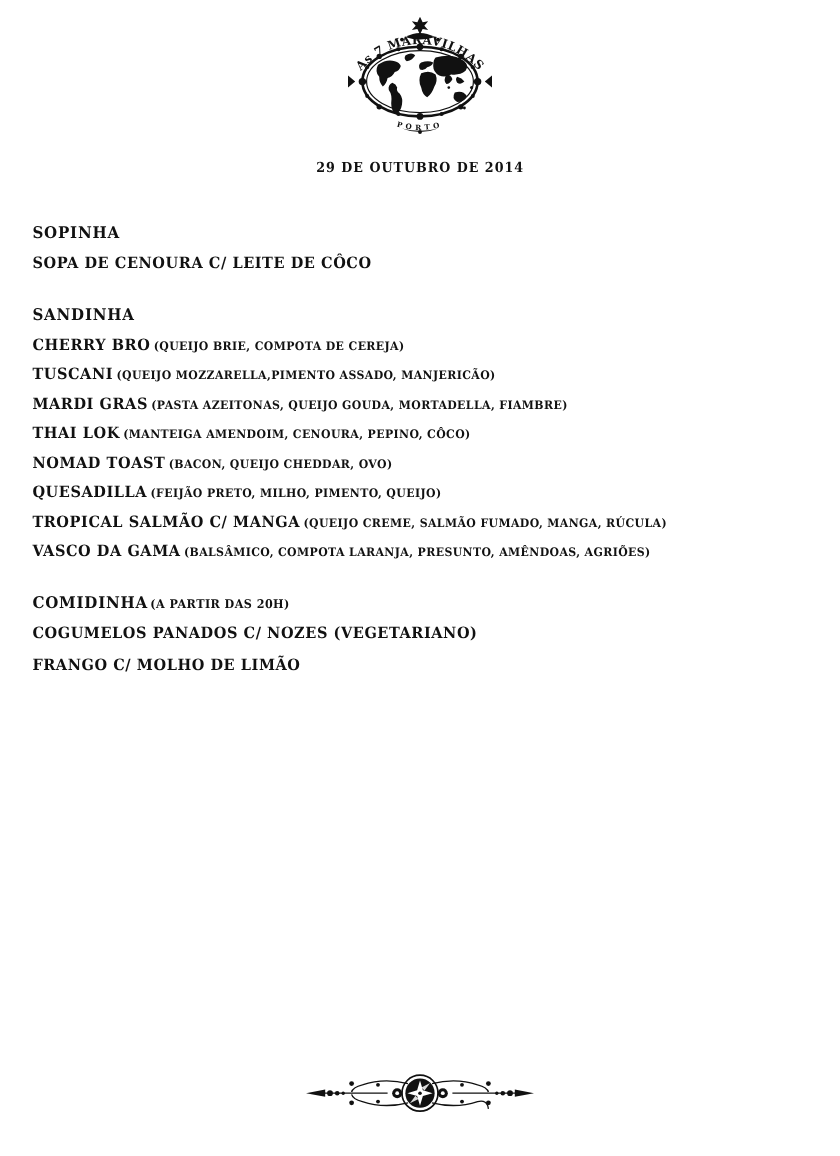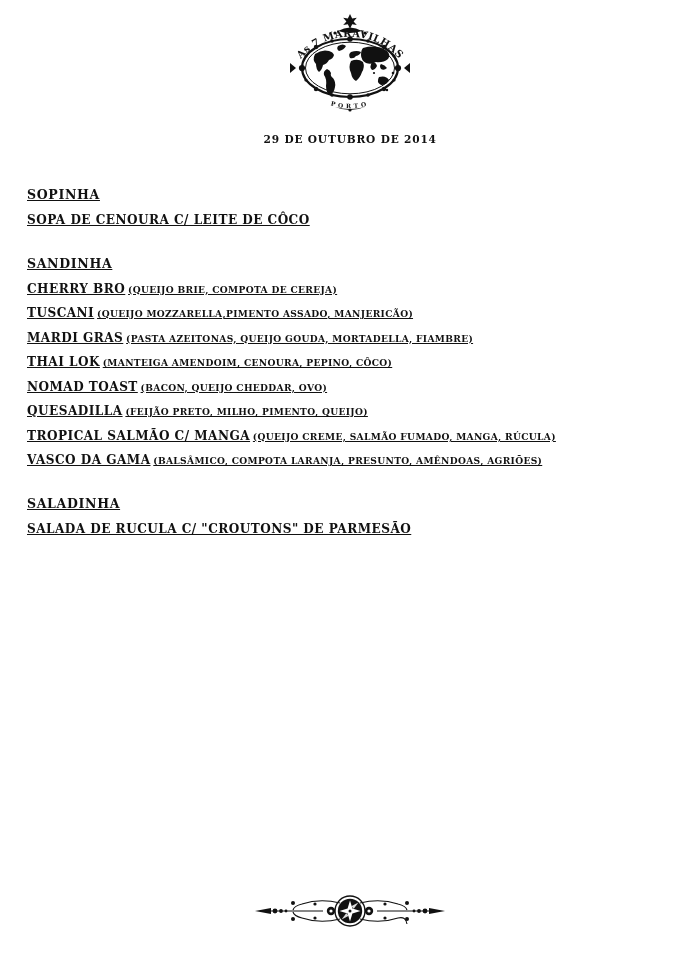--- a/index.html
+++ b/index.html
@@ -36,21 +36,20 @@
     font-size: 11.5px;
     letter-spacing: 0.9px;
     color: #111;
     transform: scaleX(0.92);
   }
 
   
   .menu {
     padding: 0 27px;
     margin-top: 40px;
-    text-decoration: underline;
   }
   .section { margin-bottom: 26px; }
 
   .section-title {
     font-family: "DejaVu Serif", "Liberation Serif", serif;
     font-weight: 700;
     font-size: 13.5px;
     letter-spacing: 0.7px;
     color: #111;
     margin: 0 0 9px 0;
@@ -219,27 +218,30 @@
       <span class="name">QUESADILLA</span><span class="desc">(FEIJÃO PRETO, MILHO, PIMENTO, QUEIJO)</span>
     </div>
     <div class="item">
       <span class="name">TROPICAL SALMÃO C/ MANGA</span><span class="desc">(QUEIJO CREME, SALMÃO FUMADO, MANGA, RÚCULA)</span>
     </div>
     <div class="item">
       <span class="name">VASCO DA GAMA</span><span class="desc">(BALSÂMICO, COMPOTA LARANJA, PRESUNTO, AMÊNDOAS, AGRIÕES)</span>
     </div>
   </div>
 
-
   <div class="section plain">
-    <div class="section-title">SALADINHA</div>
-    <div class="item">
-      <span class="name">SALADA DE RUCULA C/ "CROUTONS" DE PARMESÃO</span>
-    </div>
-  </div>
+    <div class="section-title"><span>COMIDINHA</span><span class="note">(A PARTIR DAS 20H)</span></div>
+    <div class="item">
+      <span class="name">COGUMELOS PANADOS C/ NOZES (VEGETARIANO)</span>
+    </div>
+    <div class="item">
+      <span class="name">FRANGO C/ MOLHO DE LIMÃO</span>
+    </div>
+  </div>
+
 
 
 </div>
 
 <div class="footer-ornament">
   <svg width="210" height="48" viewBox="0 0 210 48" aria-hidden="true">
     <g stroke="#111" fill="none" stroke-width="1.1">
 
       <path d="M95 16 q-20 -5 -38 1 q-8 2 -9 6"></path>
       <path d="M115 16 q20 -5 38 1 q8 2 9 6"></path>

